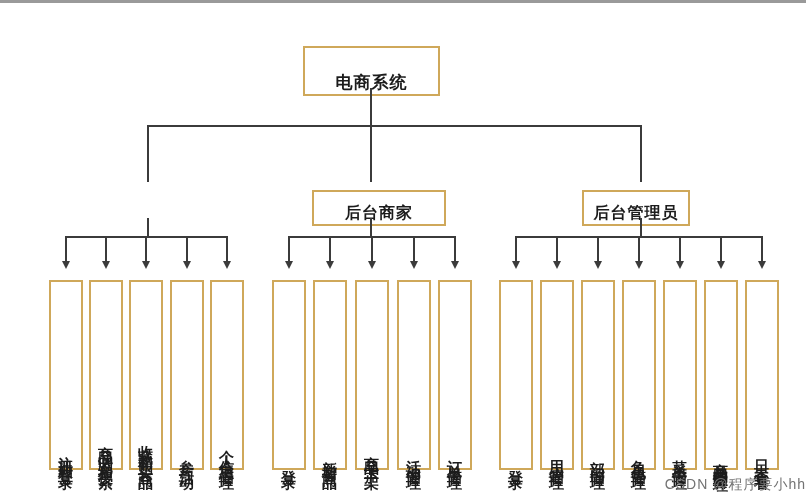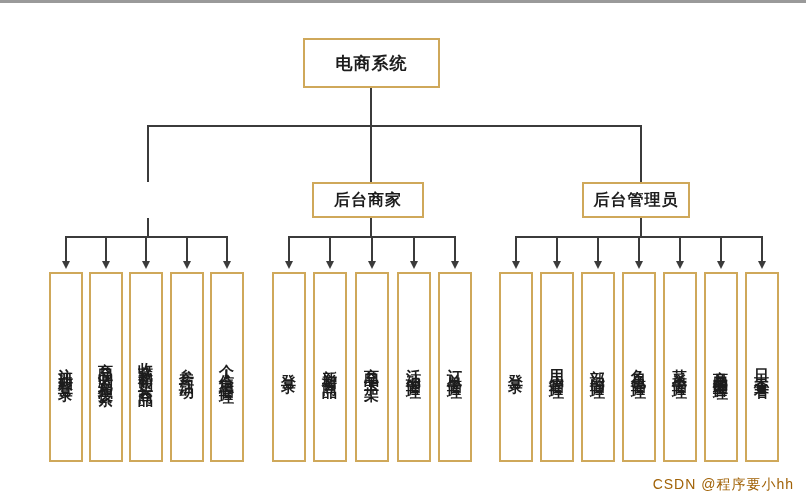--- a/index.html
+++ b/index.html
@@ -3,59 +3,59 @@
 <meta charset="utf-8">
 <style>
   html,body{margin:0;padding:0;background:#ffffff;}
   #canvas{
     position:relative;width:806px;height:500px;background:#ffffff;
     font-family:"Liberation Sans","DejaVu Sans",sans-serif;overflow:hidden;
   }
   #topbar{position:absolute;left:0;top:0;width:806px;height:3px;background:#9a9a9a;}
   .node{
     position:absolute;background:#ffffff;border:2px solid #CFA85A;
-    display:flex;align-items:center;justify-content:center;
-    color:#1c1c1c;font-weight:700;box-sizing:border-box;
+    display:flex;align-items:flex-end;justify-content:center;
+    color:#1c1c1c;font-weight:700;box-sizing:border-box;margin-top:8px;
   }
   .root{left:303px;top:38px;width:137px;height:50px;font-size:17px;letter-spacing:1px;}
   .branch{top:182px;height:36px;font-size:16px;letter-spacing:1px;}
   .leaf{top:272px;width:34px;height:190px;font-size:15px;}
   .vtext{
     writing-mode:vertical-rl;text-orientation:upright;
     letter-spacing:5px;line-height:1;white-space:nowrap;
   }
   .vline{position:absolute;width:2px;background:#3b3b3b;}
   .hline{position:absolute;height:2px;background:#3b3b3b;}
   .arrow{
     position:absolute;top:261px;width:0;height:0;
     border-left:4px solid transparent;border-right:4px solid transparent;
     border-top:8px solid #3b3b3b;
   }
   #watermark{
-    position:absolute;right:12px;bottom:6px;color:#a16207;
+    position:absolute;right:0;bottom:6px;color:#737373;
     font-size:14px;letter-spacing:1px;
   }
 </style>
 </head>
 <body>
 
 <div id="canvas">
   <div id="topbar"></div>
 
   <div class="node root">
     <span>电商系统</span>
   </div>
 
   <div class="vline" style="left:370px;top:88px;height:37px"></div>
   <div class="hline" style="left:147px;top:125px;width:495px"></div>
   <div class="vline" style="left:147px;top:125px;height:57px"></div>
   <div class="vline" style="left:370px;top:125px;height:57px"></div>
   <div class="vline" style="left:640px;top:125px;height:57px"></div>
 
-  <div class="node branch" style="left:312px;width:112px">
+  <div class="node branch" style="left:312px;width:134px">
     <span>后台商家</span>
   </div>
   <div class="node branch" style="left:582px;width:108px">
     <span>后台管理员</span>
   </div>
 
   <div class="vline" style="left:147px;top:218px;height:18px"></div>
   <div class="hline" style="left:65px;top:236px;width:163px"></div>
   <div class="vline" style="left:65px;top:236px;height:27px"></div>
   <div class="vline" style="left:105px;top:236px;height:27px"></div>

